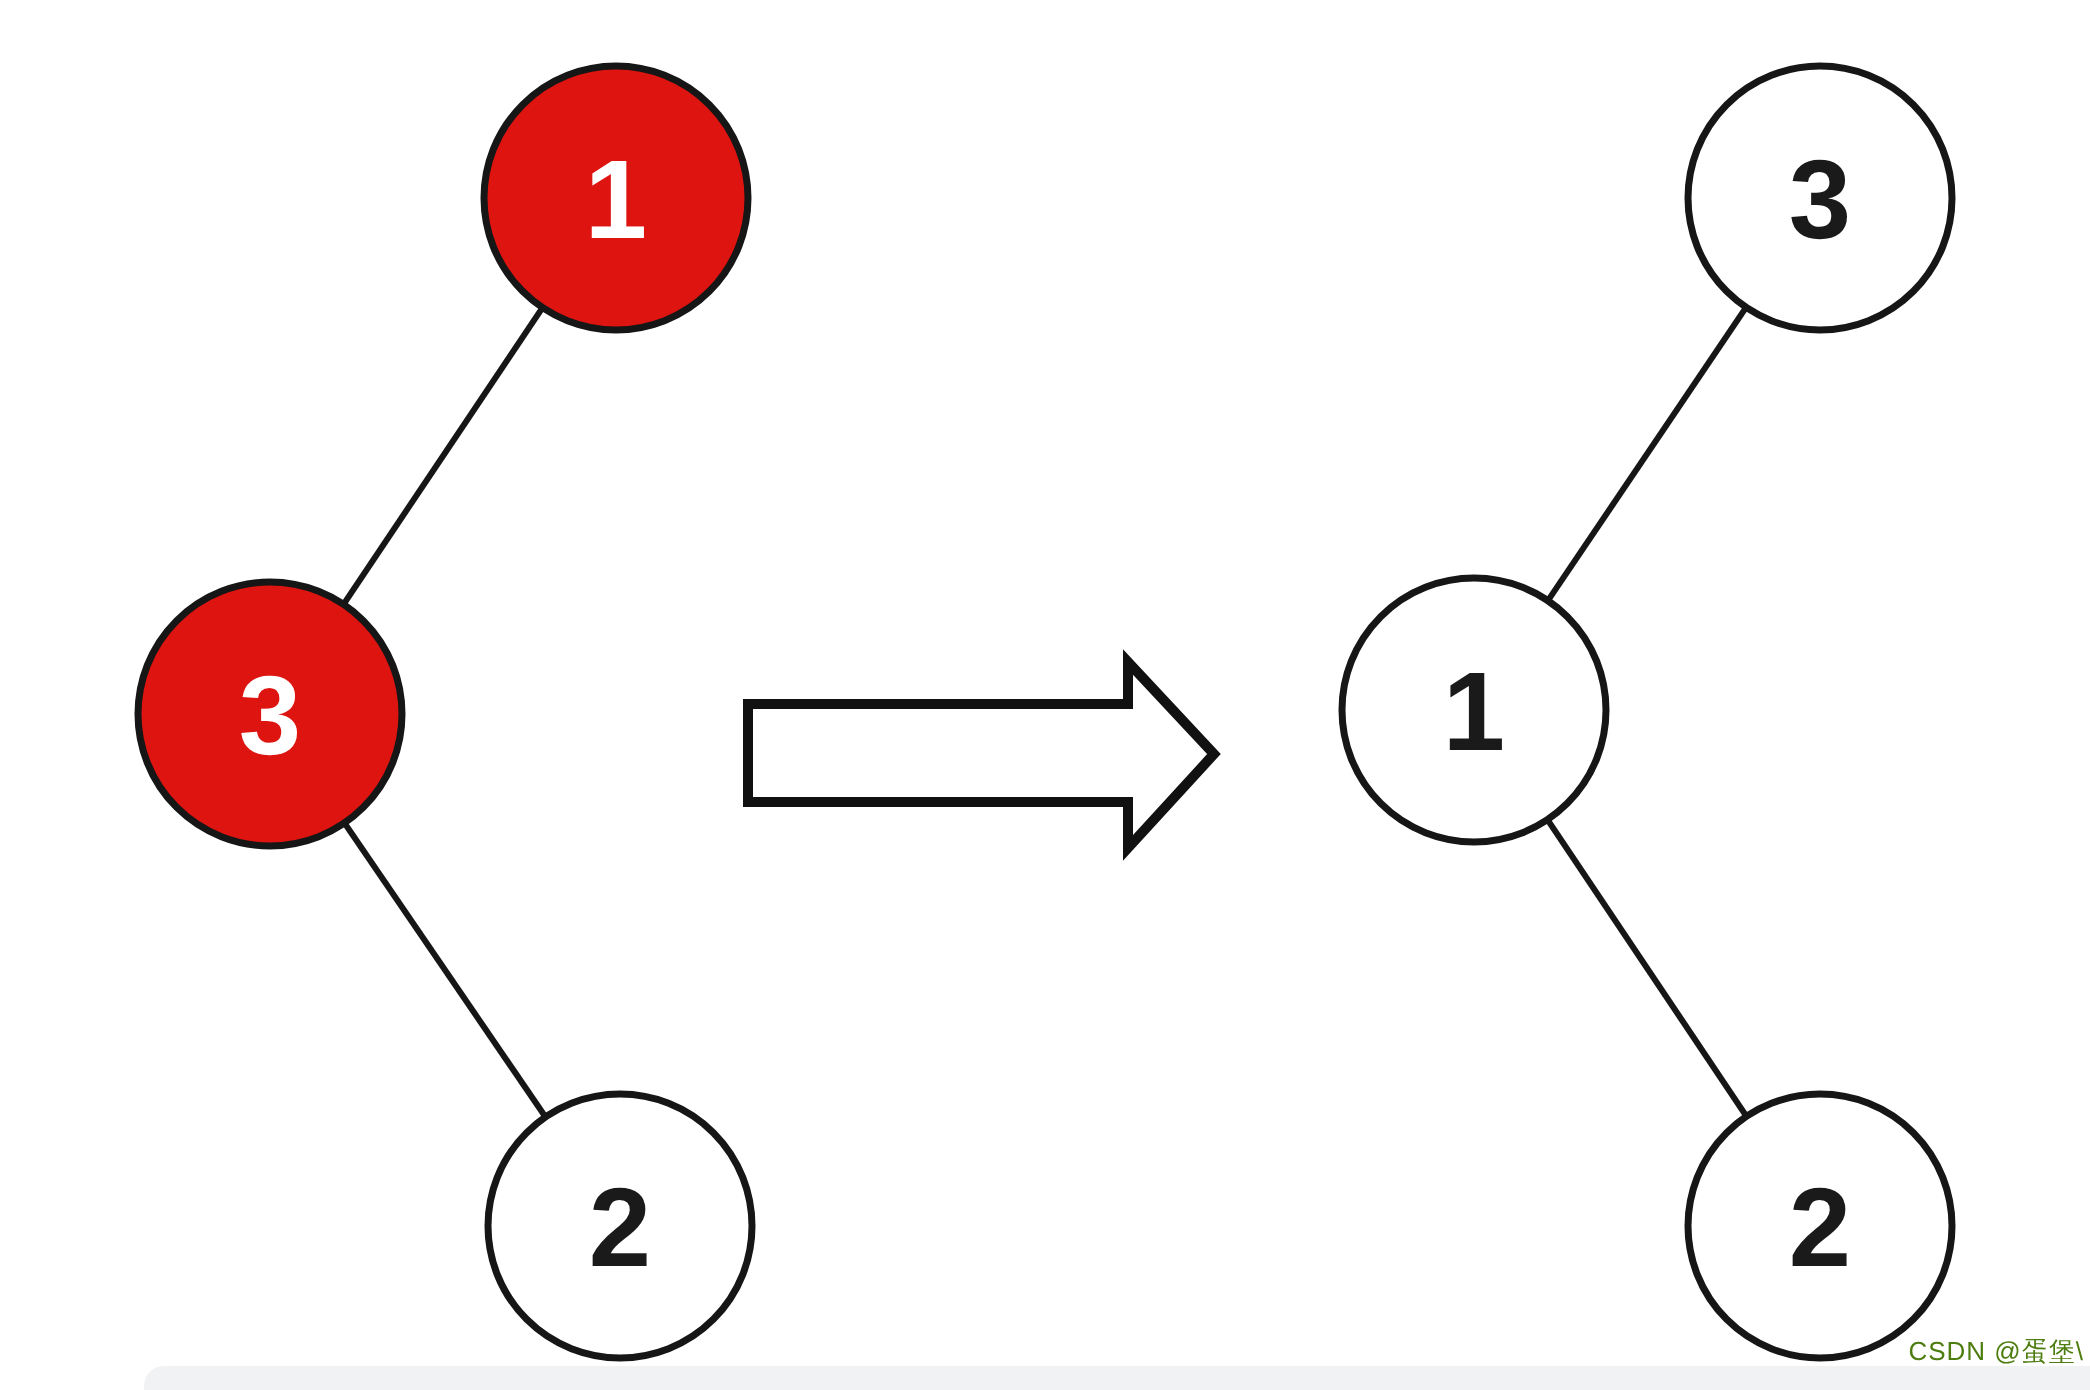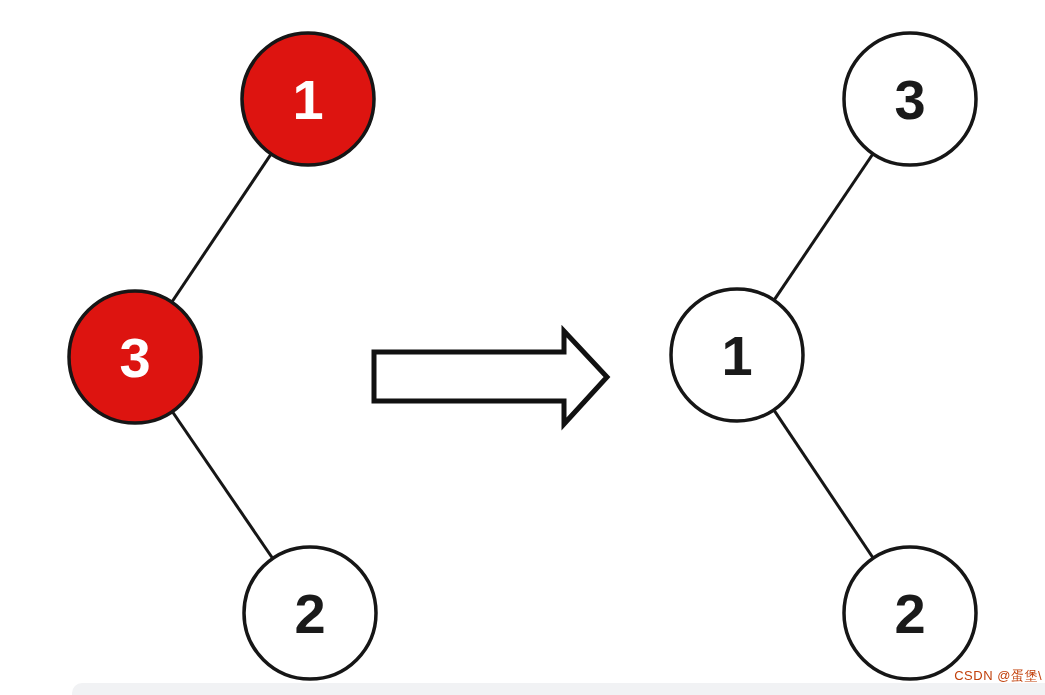--- a/index.html
+++ b/index.html
@@ -38,21 +38,21 @@
     font-family: "Liberation Sans", sans-serif;
     font-size: 56px;
     font-weight: bold;
     text-anchor: middle;
   }
   .watermark {
     position: absolute;
     right: 3px;
     bottom: 10px;
     font-size: 13px;
-    color: #c2410c;
+    color: #4d7c0f;
     letter-spacing: 0.5px;
     white-space: nowrap;
     z-index: 2;
   }
   .bottom-strip {
     position: absolute;
     left: 72px;
     right: 0;
     bottom: 0;
     height: 12px;

